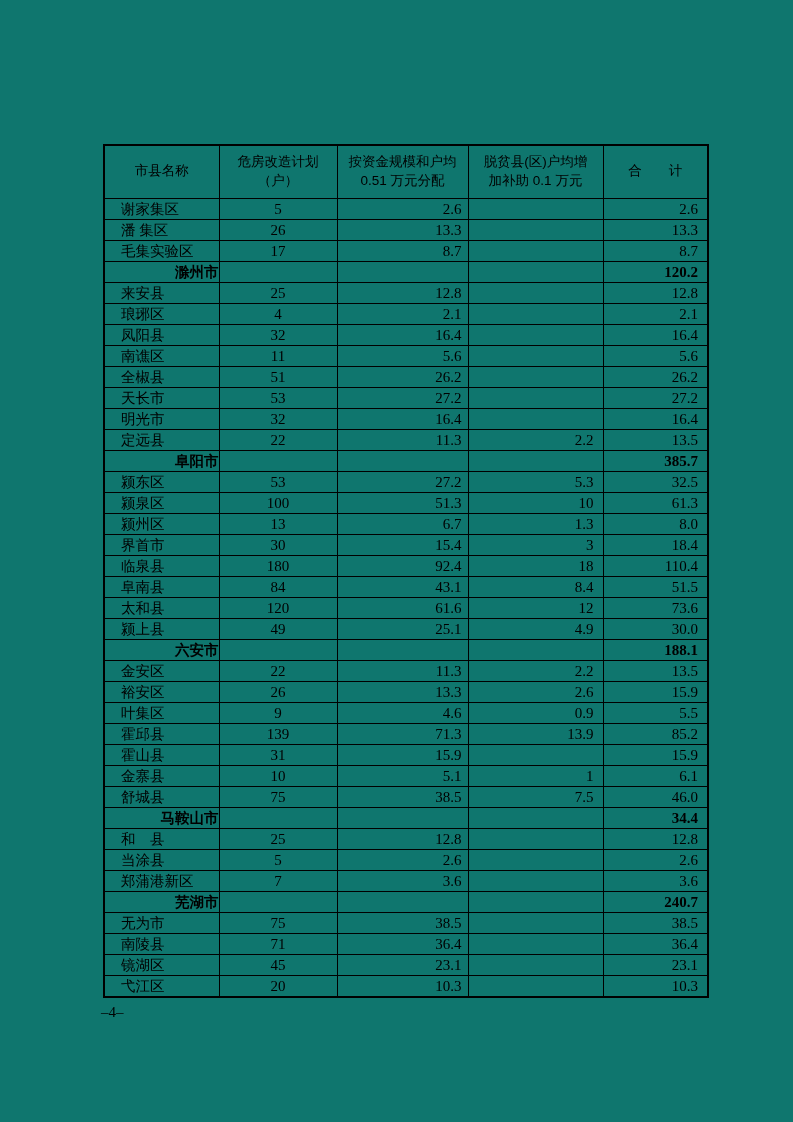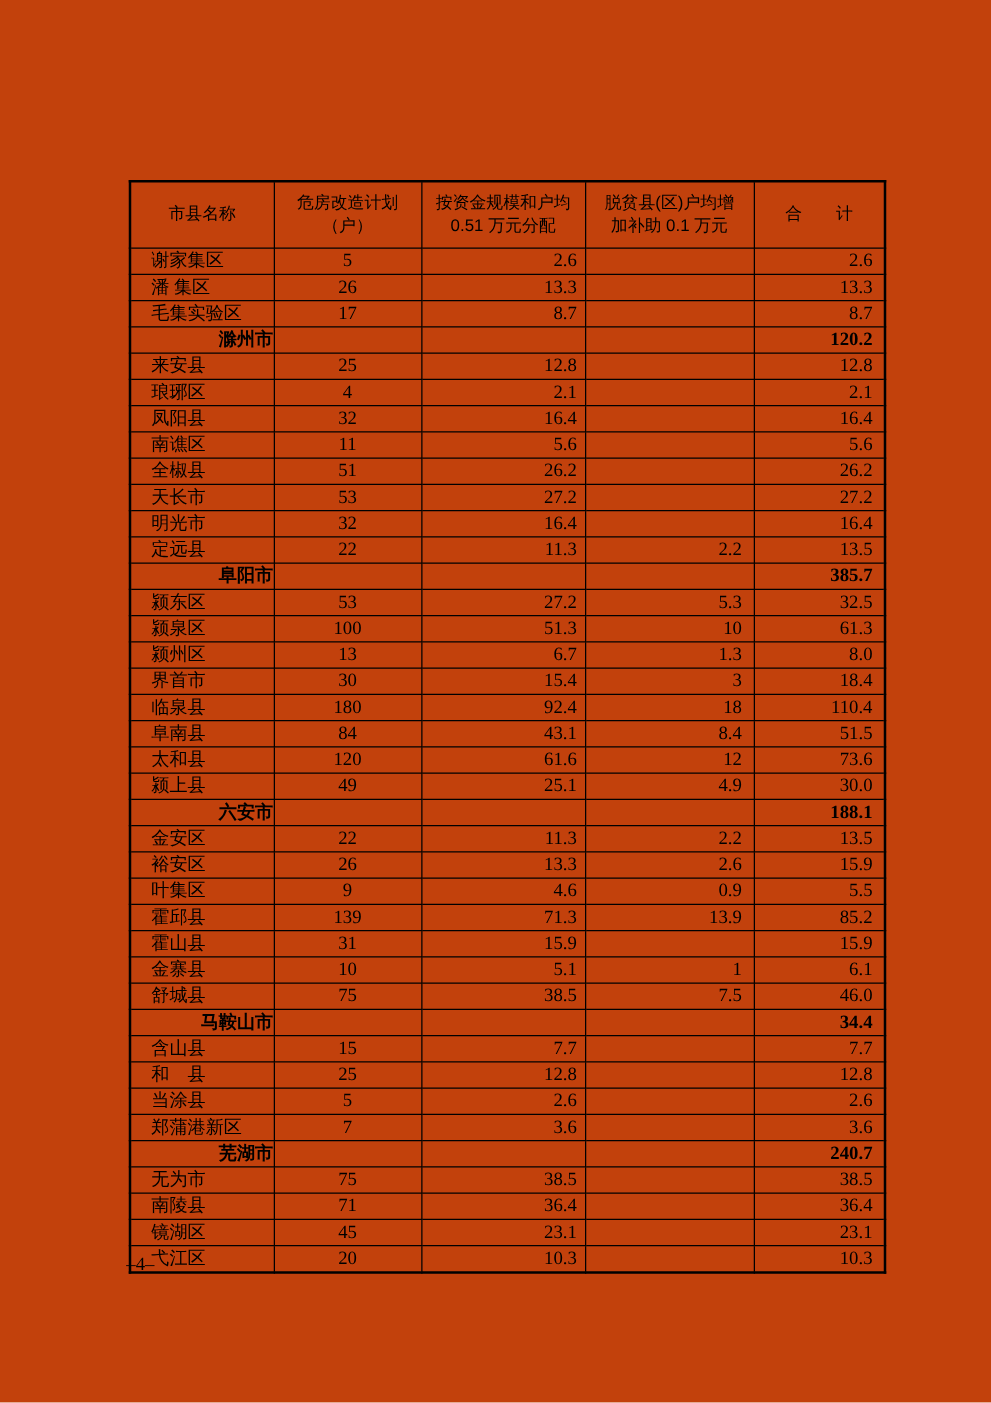--- a/index.html
+++ b/index.html
@@ -1,19 +1,19 @@
 <!DOCTYPE html>
 <html><head>
 <meta charset="utf-8">
 <style>
   html,body { margin:0; padding:0; background:#ffffff; }
   .page {
     position:relative;
     width:793px; height:1122px;
-    background:#c2410c;
+    background:#0f766e;
     color:#000;
     font-family:"Liberation Serif", serif;
     overflow:hidden;
   }
   table.alloc-table {
     position:absolute;
     left:103px; top:144px;
     width:604px;
     border-collapse:collapse;
     table-layout:fixed;
@@ -299,27 +299,20 @@
           <td class="total">46.0</td>
         </tr>
         <tr class="city">
           <td class="name">马鞍山市</td>
           <td class="plan"></td>
           <td class="alloc"></td>
           <td class="subsidy"></td>
           <td class="total">34.4</td>
         </tr>
         <tr class="county">
-          <td class="name">含山县</td>
-          <td class="plan">15</td>
-          <td class="alloc">7.7</td>
-          <td class="subsidy"></td>
-          <td class="total">7.7</td>
-        </tr>
-        <tr class="county">
           <td class="name">和　县</td>
           <td class="plan">25</td>
           <td class="alloc">12.8</td>
           <td class="subsidy"></td>
           <td class="total">12.8</td>
         </tr>
         <tr class="county">
           <td class="name">当涂县</td>
           <td class="plan">5</td>
           <td class="alloc">2.6</td>

